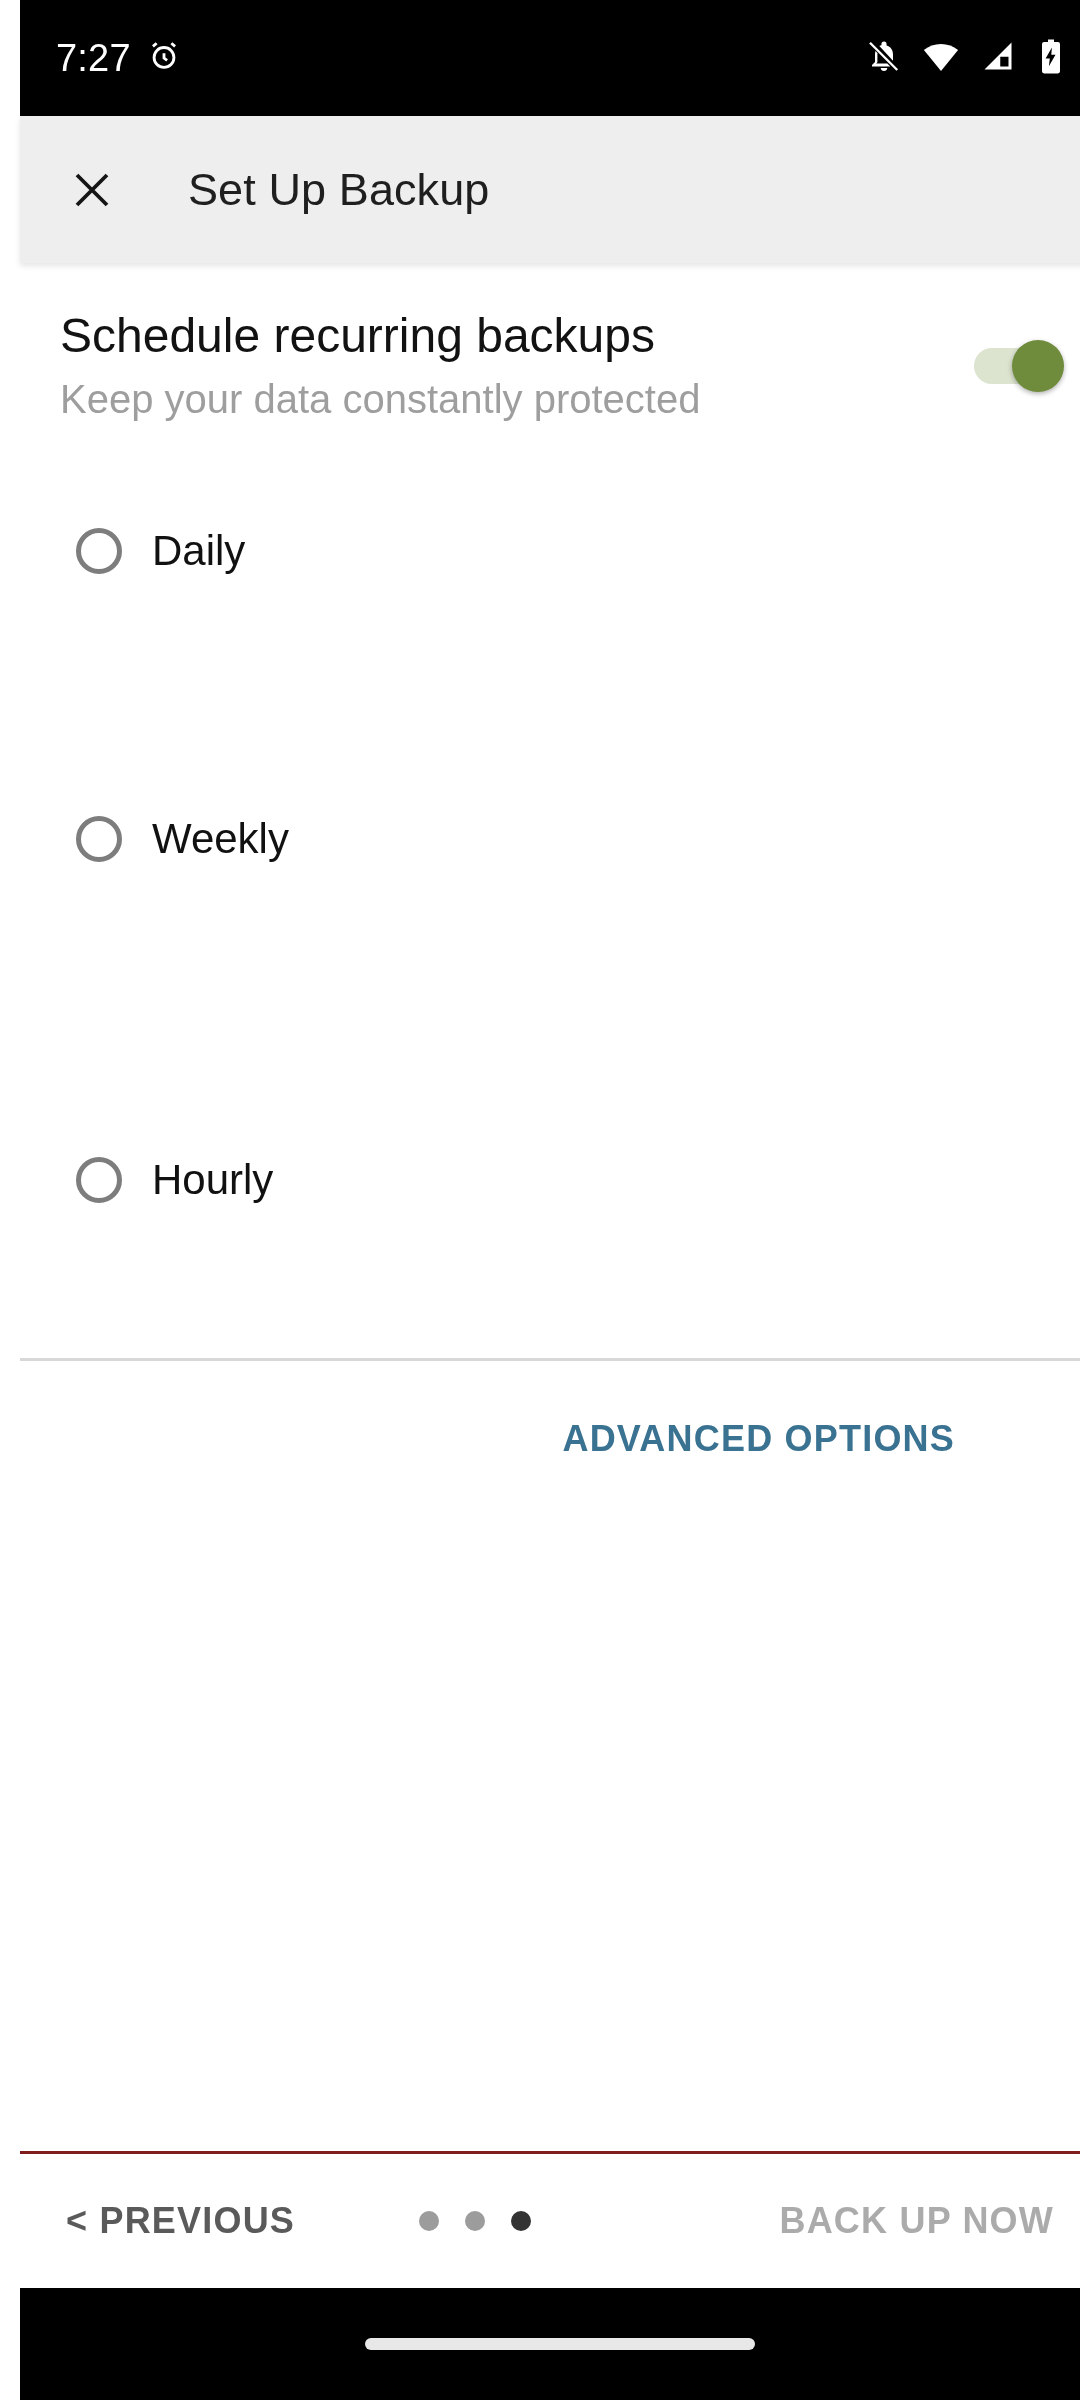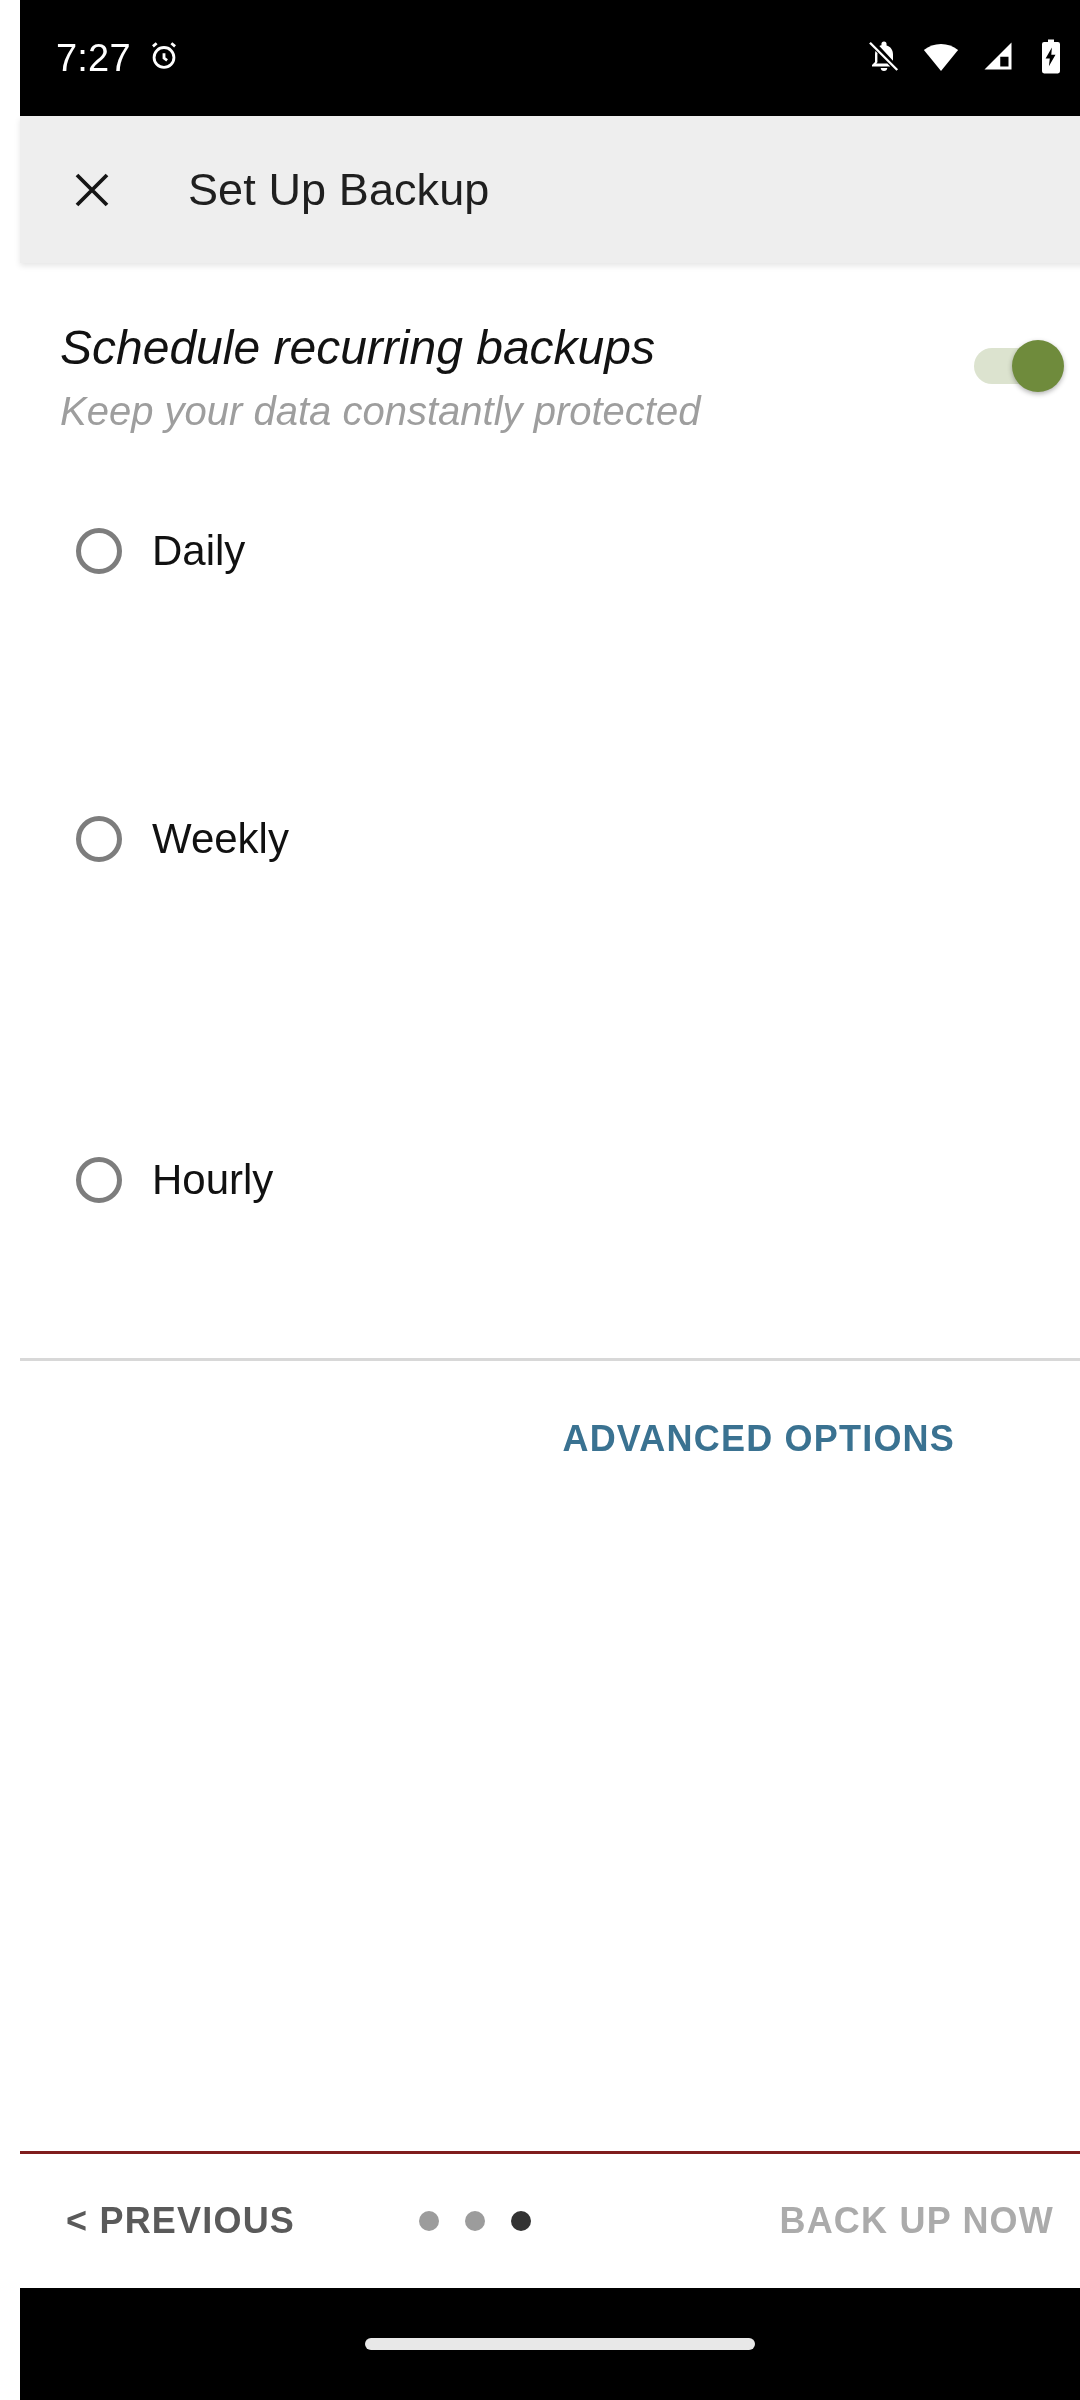--- a/index.html
+++ b/index.html
@@ -40,21 +40,21 @@
     cursor:pointer;
   }
   .app-title {
     margin-left:30px;
     font-size:45px; color:#1f1f1f; letter-spacing:0.1px;
   }
 
   
   .content { position:absolute; top:263px; left:0; width:1080px; height:1945px; background:#ffffff; }
 
-  .sched-header { position:absolute; top:60px; left:0; width:868px; padding:0 40px;font-style:italic; }
+  .sched-header { position:absolute; top:48px; left:0; width:868px; padding:0 40px; }
   .sched-title { font-size:48px; color:#121212; line-height:1.05; }
   .sched-sub { margin-top:16px; font-size:40px; color:#9e9e9e; line-height:1.1; }
 
   .switch {
     position:absolute; top:77px; right:38px;
     width:88px; height:52px; cursor:pointer;
   }
   .switch-track {
     position:absolute; top:8px; left:0;
     width:76px; height:36px; border-radius:18px;

